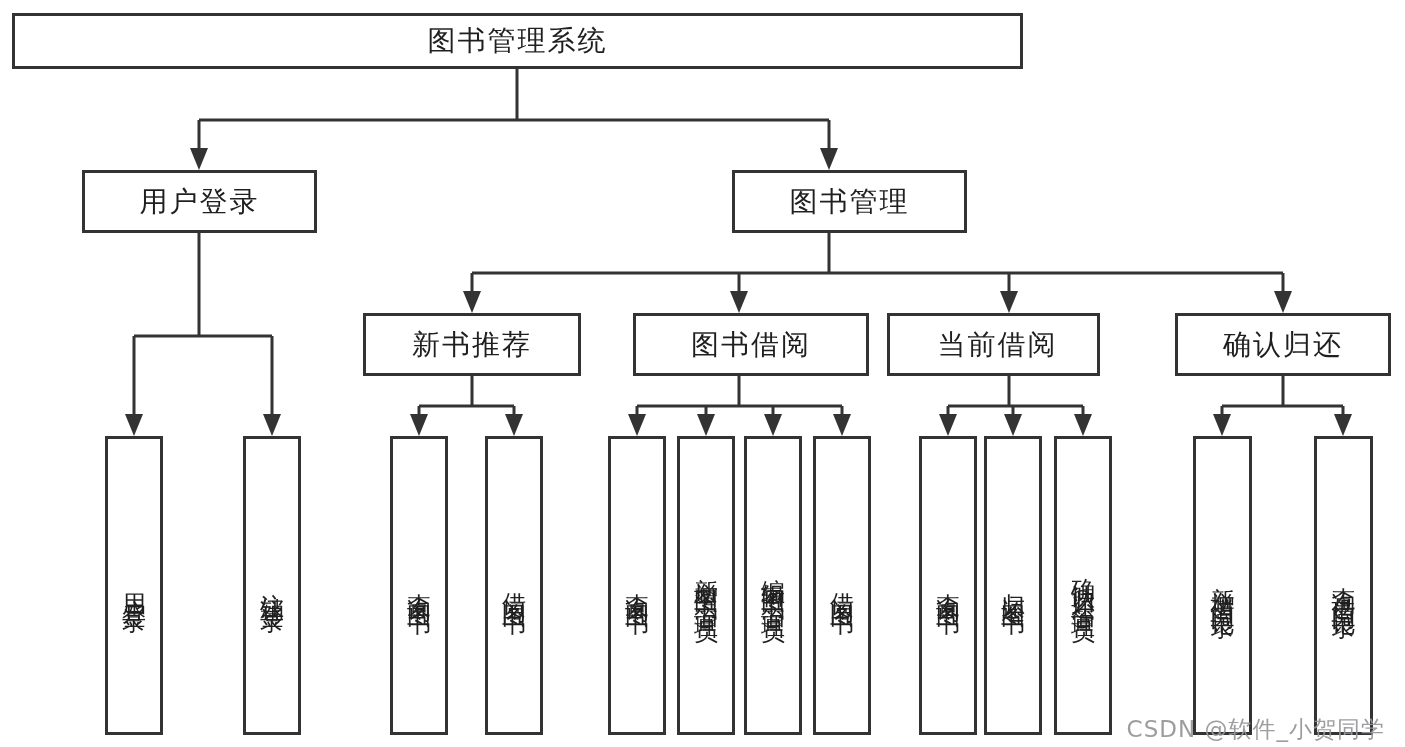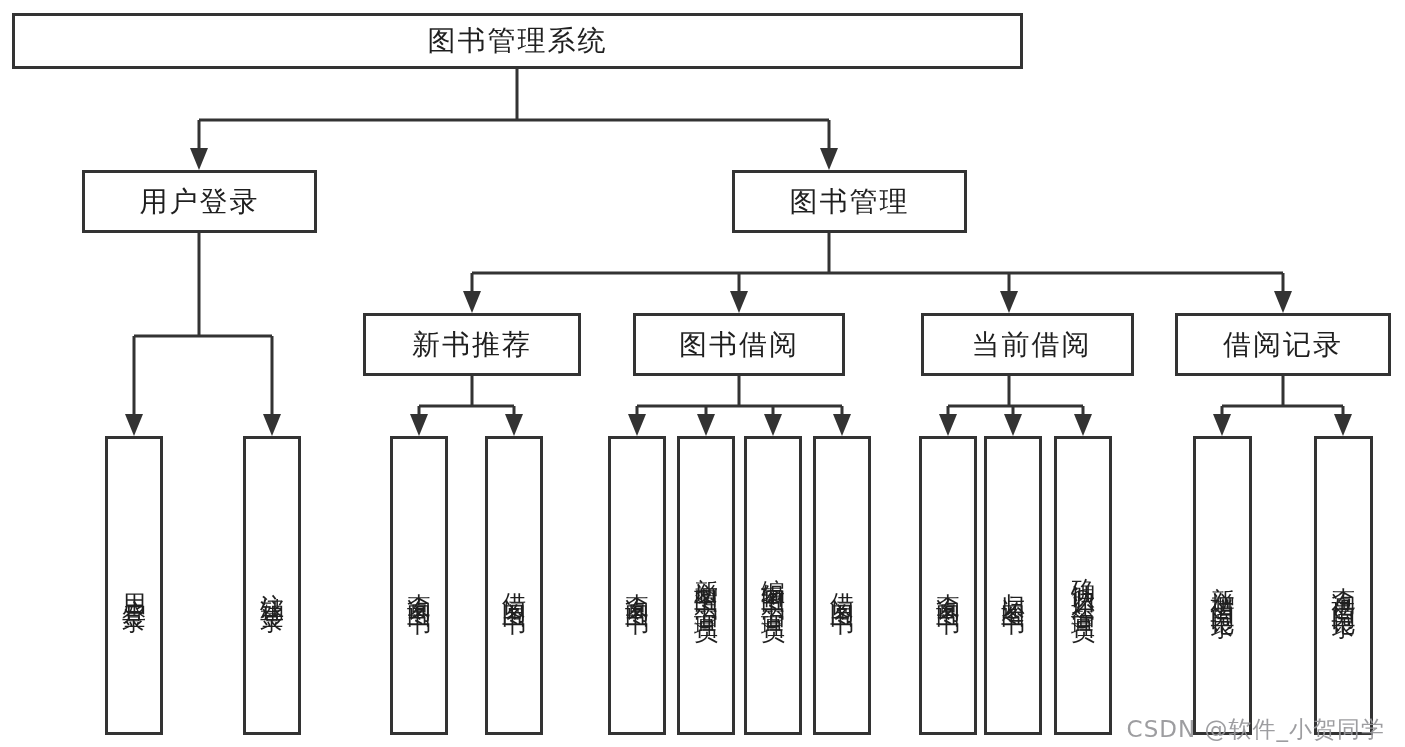--- a/index.html
+++ b/index.html
@@ -115,28 +115,28 @@
   <div class="node node-l2 node-h" style="left:82px;">
     <span>用户登录</span>
   </div>
   <div class="node node-l2 node-h" style="left:712px;margin-left:20px;">
     <span>图书管理</span>
   </div>
 
   <div class="node node-l3 node-h" style="left:363px; width:218px;">
     <span>新书推荐</span>
   </div>
-  <div class="node node-l3 node-h" style="left:633px; width:212px;">
+  <div class="node node-l3 node-h" style="left:633px; width:236px;">
     <span>图书借阅</span>
   </div>
-  <div class="node node-l3 node-h" style="left:921px; width:213px;padding-left:8px;">
+  <div class="node node-l3 node-h" style="left:887px; width:213px;padding-left:8px;">
     <span>当前借阅</span>
   </div>
   <div class="node node-l3 node-h" style="left:1175px; width:216px;">
-    <span>借阅记录</span>
+    <span>确认归还</span>
   </div>
 
   <div class="node leaf" style="left:105px;">
     <span class="leaf-label">用户登录</span>
   </div>
   <div class="node leaf" style="left:243px;">
     <span class="leaf-label">注销登录</span>
   </div>
   <div class="node leaf" style="left:390px;">
     <span class="leaf-label">查询图书</span>

